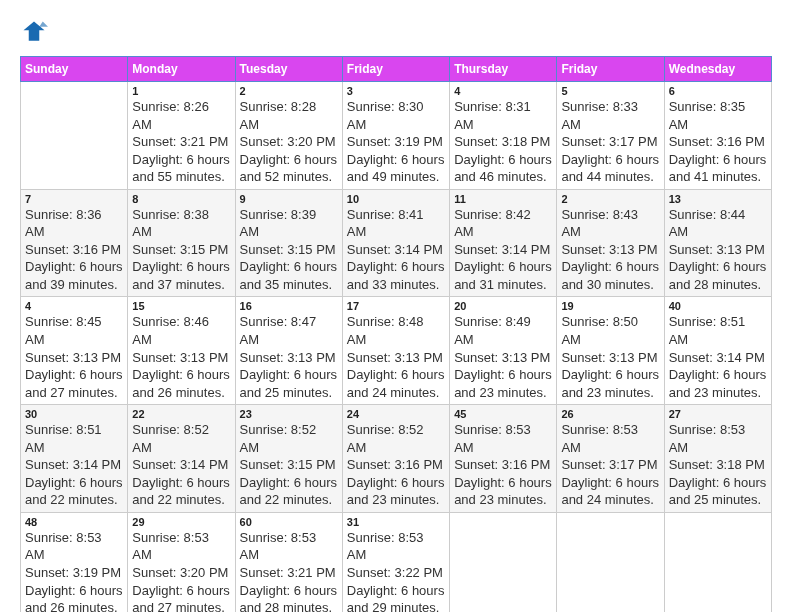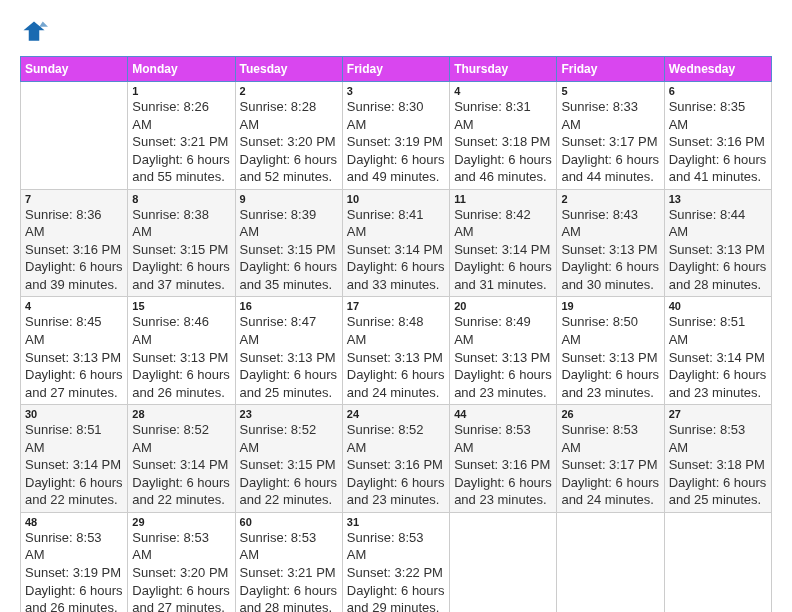--- a/index.html
+++ b/index.html
@@ -223,33 +223,33 @@
             <div class="cell-date">40</div>
             <div class="cell-info">Sunrise: 8:51 AM<br>Sunset: 3:14 PM<br>Daylight: 6 hours<br>and 23 minutes.</div>
           </td>
         </tr>
         <tr class="row-alt">
           <td>
             <div class="cell-date">30</div>
             <div class="cell-info">Sunrise: 8:51 AM<br>Sunset: 3:14 PM<br>Daylight: 6 hours<br>and 22 minutes.</div>
           </td>
           <td>
-            <div class="cell-date">28</div>
+            <div class="cell-date">22</div>
             <div class="cell-info">Sunrise: 8:52 AM<br>Sunset: 3:14 PM<br>Daylight: 6 hours<br>and 22 minutes.</div>
           </td>
           <td>
             <div class="cell-date">23</div>
             <div class="cell-info">Sunrise: 8:52 AM<br>Sunset: 3:15 PM<br>Daylight: 6 hours<br>and 22 minutes.</div>
           </td>
           <td>
             <div class="cell-date">24</div>
             <div class="cell-info">Sunrise: 8:52 AM<br>Sunset: 3:16 PM<br>Daylight: 6 hours<br>and 23 minutes.</div>
           </td>
           <td>
-            <div class="cell-date">44</div>
+            <div class="cell-date">45</div>
             <div class="cell-info">Sunrise: 8:53 AM<br>Sunset: 3:16 PM<br>Daylight: 6 hours<br>and 23 minutes.</div>
           </td>
           <td>
             <div class="cell-date">26</div>
             <div class="cell-info">Sunrise: 8:53 AM<br>Sunset: 3:17 PM<br>Daylight: 6 hours<br>and 24 minutes.</div>
           </td>
           <td>
             <div class="cell-date">27</div>
             <div class="cell-info">Sunrise: 8:53 AM<br>Sunset: 3:18 PM<br>Daylight: 6 hours<br>and 25 minutes.</div>
           </td>

